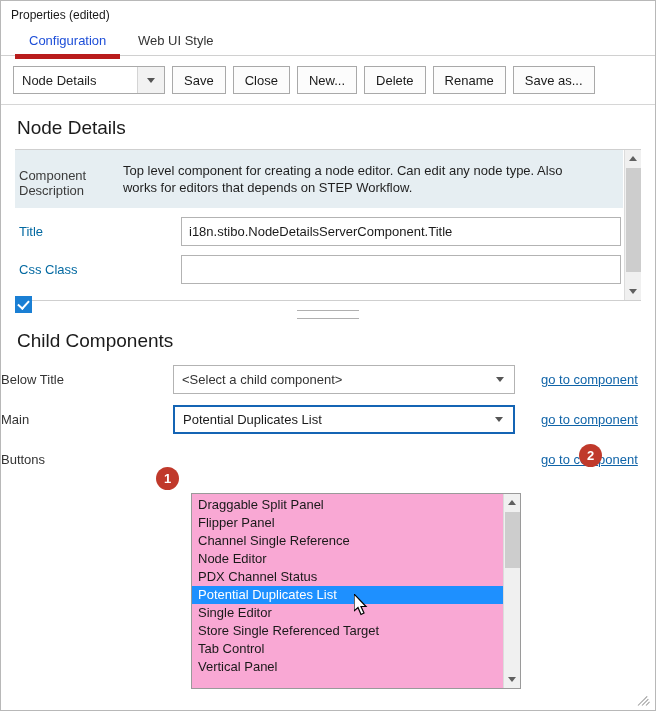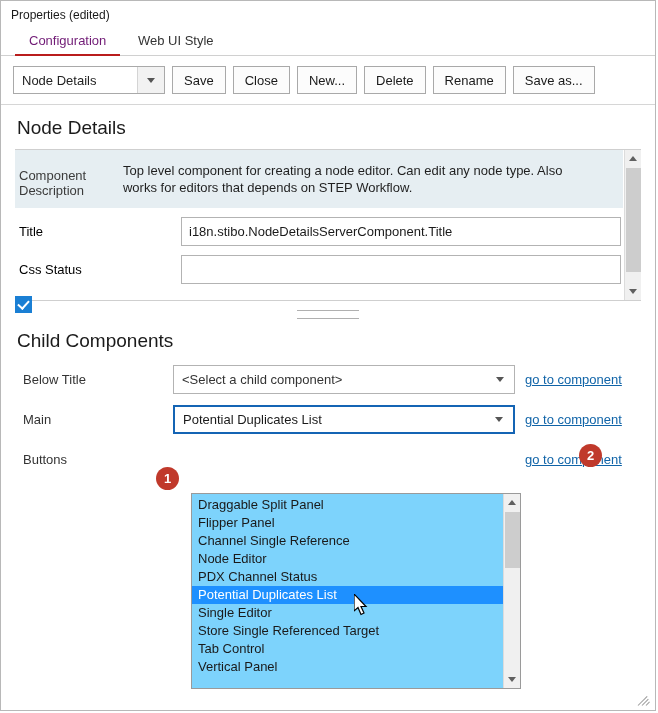--- a/index.html
+++ b/index.html
@@ -38,22 +38,22 @@
     box-sizing: border-box;
   }
   .tab {
     display: inline-block;
     padding: 4px 14px 6px 14px;
     font-size: 13px;
     color: #333333;
     cursor: default;
   }
   .tab.active {
-    color: #701a75;
-    border-bottom: 2px solid #b91c1c;
+    color: #1d4ed8;
+    border-bottom: 5px solid #b91c1c;
     font-weight: normal;
   }
   .toolbar {
     display: flex;
     align-items: center;
     gap: 7px;
     padding: 10px 12px 10px 12px;
     border-bottom: 1px solid #d6d6d6;
   }
   .combo {
@@ -133,21 +133,21 @@
   }
   .form-row {
     display: flex;
     align-items: center;
     padding: 9px 0 0 0;
   }
   .form-label {
     width: 166px;
     padding-left: 4px;
     font-size: 13px;
-    color: #000000;
+    color: #0369a1;
     box-sizing: border-box;
   }
   .text-input {
     width: 440px;
     height: 29px;
     border: 1px solid #b3b3b3;
     background: #ffffff;
     box-sizing: border-box;
     padding: 0 7px;
     font-size: 13px;
@@ -226,21 +226,20 @@
     padding: 4px 0 10px 16px;
   }
   .cc-row {
     display: flex;
     align-items: center;
     padding: 3px 0 3px 0;
     position: relative;
   }
   .cc-label {
     width: 172px;
-    padding-left: 22px;
     font-size: 13px;
     color: #333333;
     box-sizing: border-box;
   }
   .cc-select {
     position: relative;
     width: 342px;
     height: 29px;
     border: 1px solid #b3b3b3;
     background: #ffffff;
@@ -257,21 +256,21 @@
   }
   .cc-select .arrow {
     position: absolute;
     right: 2px; top: 0; bottom: 0;
     width: 24px;
     display: flex;
     align-items: center;
     justify-content: center;
   }
   .gotolink {
-    margin-left: 10px;
+    margin-left: 26px;
     font-size: 13px;
     color: #1064a8;
     text-decoration: underline;
     cursor: pointer;
   }
   .badge {
     position: absolute;
     width: 23px; height: 23px;
     border-radius: 50%;
     background: #c0392b;
@@ -284,21 +283,21 @@
   }
   #badge-1 { left: 155px; top: 466px; }
   #badge-2 { left: 578px; top: 443px; }
   .dropdown {
     position: absolute;
     left: 190px;
     top: 492px;
     width: 330px;
     height: 196px;
     border: 1px solid #9a9a9a;
-    background: #7dd3fc;
+    background: #f9a8d4;
     box-sizing: border-box;
     overflow: hidden;
   }
   .dd-list {
     position: absolute;
     left: 0; top: 0;
     right: 17px;
     bottom: 0;
     padding: 2px 0 0 0;
   }
@@ -386,21 +385,21 @@
         <div class="desc-label">Component Description</div>
         <div class="desc-text">Top level component for creating a node editor. Can edit any node type. Also works for editors that depends on STEP Workflow.</div>
       </div>
 
       <div class="form-row">
         <div class="form-label">Title</div>
         <input class="text-input" type="text" value="i18n.stibo.NodeDetailsServerComponent.Title" style="">
       </div>
 
       <div class="form-row">
-        <div class="form-label">Css Status</div>
+        <div class="form-label">Css Class</div>
         <input class="text-input" type="text" value="" style="">
       </div>
 
       <div class="form-row" style="padding-top:12px;">
         <div class="checkbox"></div>
       </div>
     </div>
 
     <div class="vscroll">
       <div class="up">

